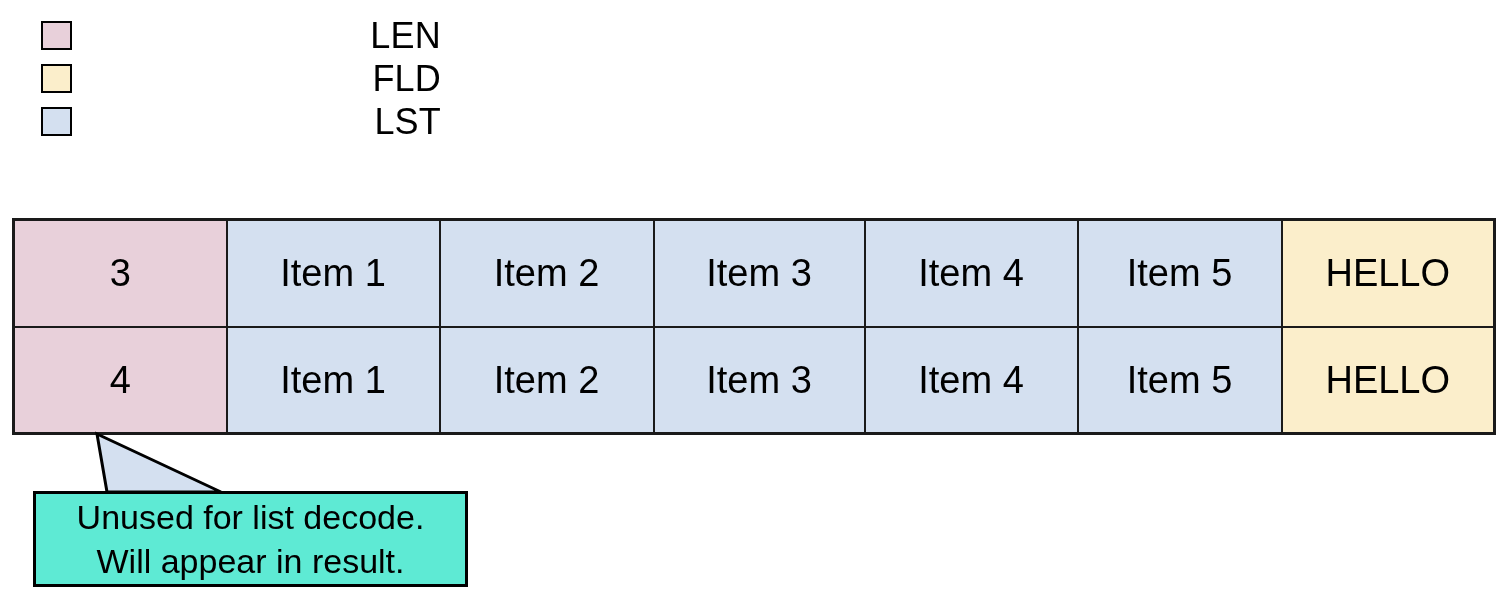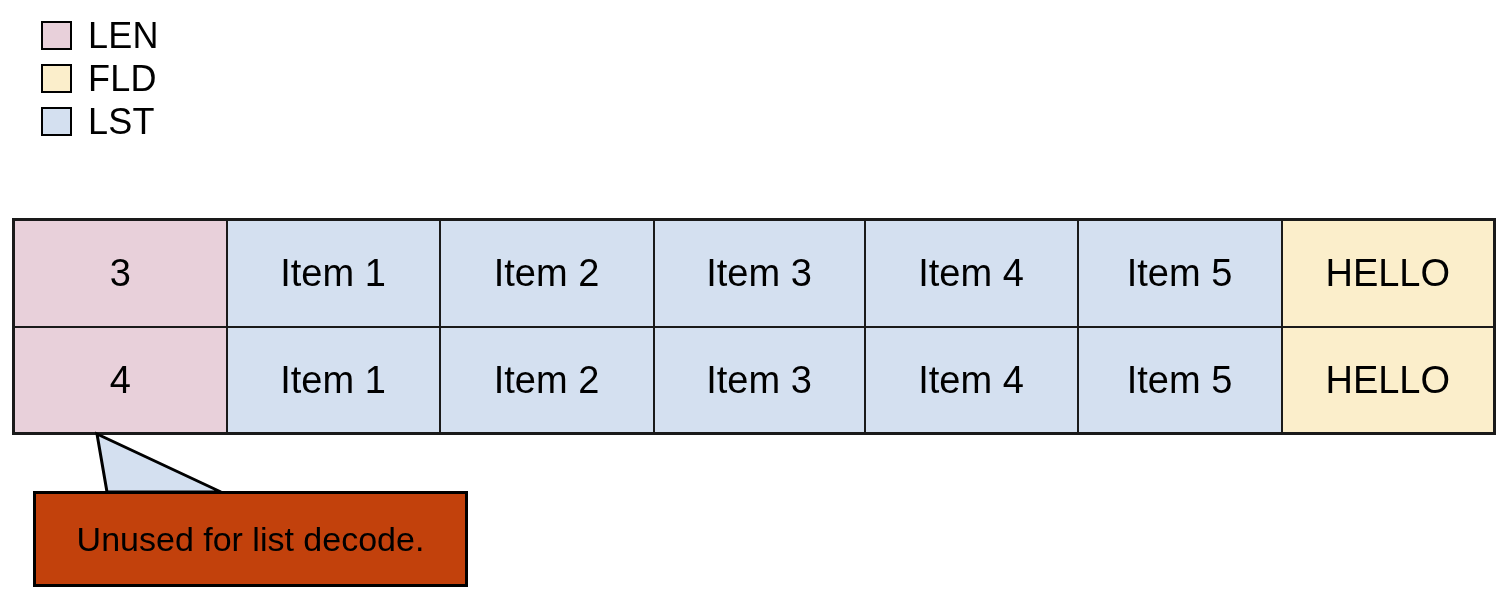--- a/index.html
+++ b/index.html
@@ -21,20 +21,21 @@
   #legend {
     position: absolute;
     left: 41px;
     top: 14px;
     width: 400px;
   }
   .legend-row {
     display: flex;
     align-items: center;
     height: 43px;
+    justify-content: space-between;
   }
   .legend-swatch {
     width: 27px;
     height: 25px;
     border: 2px solid #000000;
     box-sizing: content-box;
     flex: 0 0 auto;
   }
   .legend-label {
     margin-left: 16px;
@@ -147,15 +148,16 @@
       <td class="c-lst" style="background: rgb(212, 224, 240);">Item 5</td>
       <td class="c-fld" style="background: rgb(251, 238, 203);">HELLO</td>
     </tr>
   </tbody>
 </table>
 
 <svg id="callout" viewBox="0 0 1512 606" width="1512" height="606">
   <polygon points="97,434 107,492 221,492" fill="#d4e0f0" stroke="#000000" stroke-width="3" stroke-linejoin="miter"></polygon>
 </svg>
 
-<div id="callout-box" style="background: #c2410c; border-color: rgb(0, 0, 0);">
+<div id="callout-box" style="background: #5eead4; border-color: rgb(0, 0, 0);">
   <div class="callout-line">Unused for list decode.</div>
+  <div class="callout-line">Will appear in result.</div>
 </div>
 
 </body></html>

